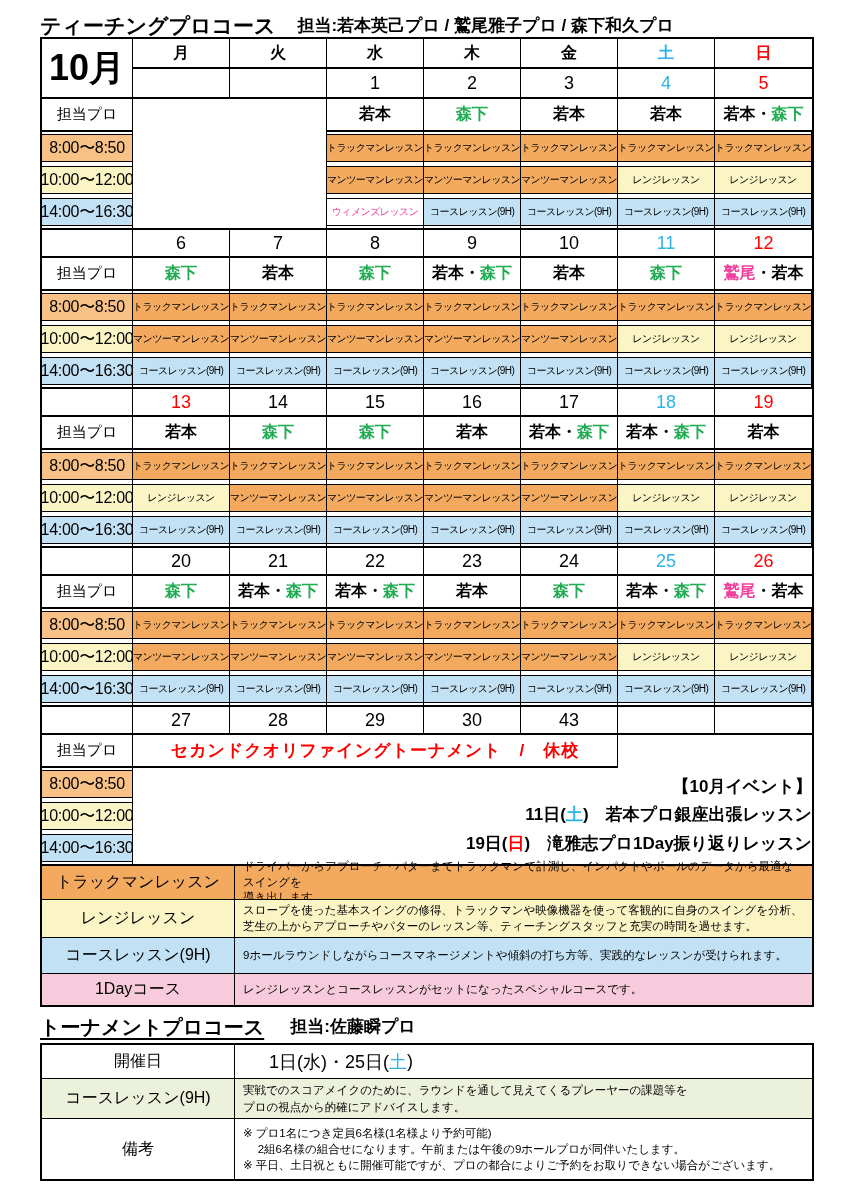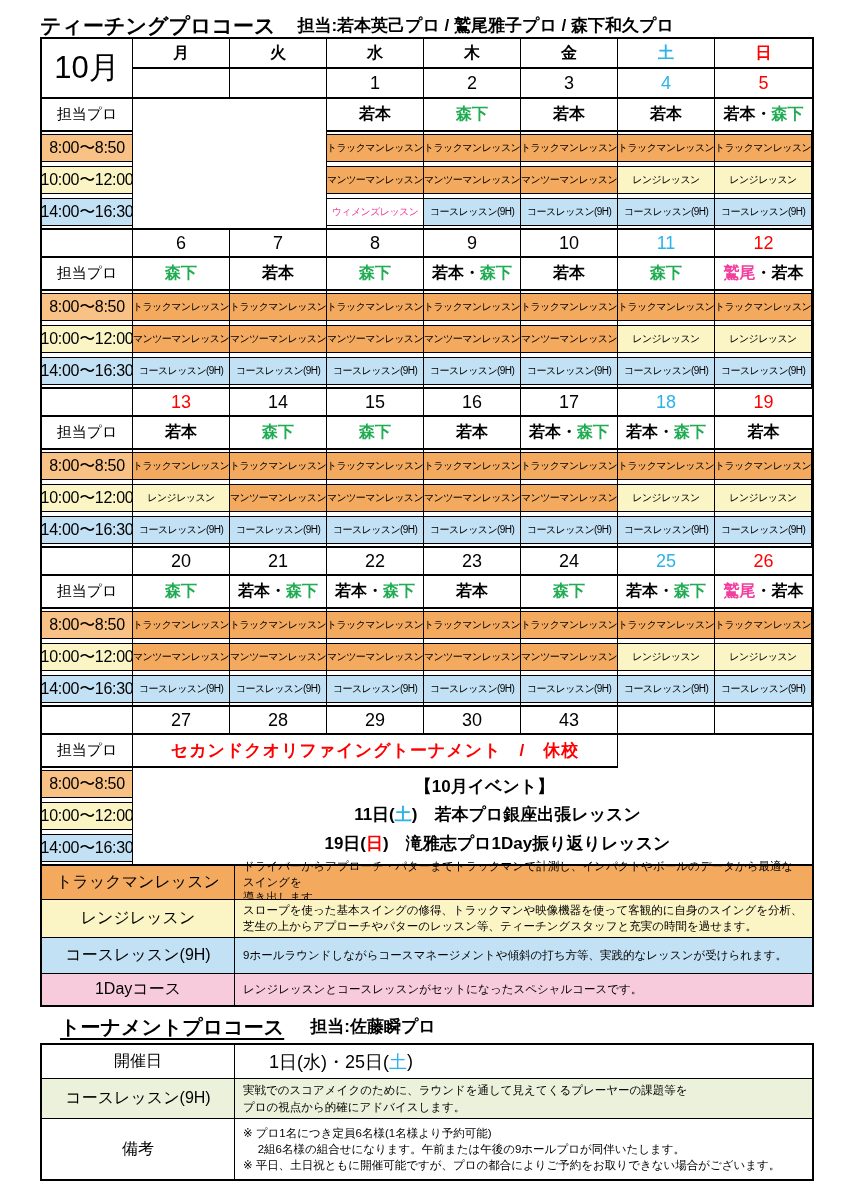--- a/index.html
+++ b/index.html
@@ -17,49 +17,49 @@
   .sub{font-size:17px;font-weight:600;line-height:1.2;padding-bottom:1px}
   
   #calendar{margin-left:40px;width:774px;border:2px solid #000}
   .wk{display:grid;grid-template-columns:91px repeat(7,97px)}
   .c{border-right:1px solid #000;border-bottom:1px solid #000;background:#fff;
      display:flex;align-items:center;justify-content:center;font-size:15px;overflow:hidden}
   .bb2{border-bottom-width:2px}
   .bt2{border-top:2px solid #000}
   .nr{border-right:none}
   .c.nb{border-bottom:none}
-  .month{font-size:31px;font-weight:400}
+  .month{font-size:36px;font-weight:700}
   .day{font-size:16px;font-weight:600}
   .date{font-size:18px}
   .lab{font-size:15px}
   .pro{font-size:16px;font-weight:600;white-space:nowrap}
   .notice{font-size:17px;font-weight:600;color:var(--notice-red);letter-spacing:1px;white-space:nowrap}
   .s{border-right:1px solid #000;background:#fff;padding:2px 0;display:flex}
   .s .fill{flex:1;display:flex;align-items:center;justify-content:center;
            border-top:1px solid #000;border-bottom:1px solid #000;
            font-size:10px;letter-spacing:-0.6px;white-space:nowrap;overflow:hidden}
   .s.tl .fill{font-size:16px;letter-spacing:-0.3px}
   .open{background:#fff;border:none}
-  .event{display:block;padding:5px 0 3px 24px;text-align:center}
+  .event{display:block;padding:5px 0 3px 24px;text-align:right}
   .ev-h{font-size:17px;font-weight:600;line-height:27px}
   .ev-i{font-size:17px;font-weight:600;line-height:29px;padding-left:26px}
   .bg-orange{background:var(--orange)} .bg-orange-light{background:var(--orange-light)}
   .bg-yellow{background:var(--yellow)} .bg-blue{background:var(--blue)}
   .bg-white{background:#fff} .bg-pink{background:var(--pink-bg)} .bg-green{background:var(--green-bg)}
   .t-green{color:var(--green-text)} .t-pink{color:var(--pink-text)}
   .t-sat{color:var(--sat)} .t-sun{color:var(--sun)}
   
   .lg{margin:-2px 0 0 40px;width:774px;border:2px solid #000;display:grid;
       grid-template-columns:193px 577px;grid-template-rows:34px 38px 36px 31px}
   .lg>div{display:flex;align-items:center;border-bottom:1px solid #000}
   .lg>div:nth-child(odd){border-right:1px solid #000;justify-content:center;font-size:16px}
   .lg>div:nth-child(7),.lg>div:nth-child(8){border-bottom:none}
   .lg .dsc{font-size:11.5px;line-height:1.35;padding:2px 8px;white-space:pre-line}
   
-  .hdr2{padding:9px 0 5px 60px;display:flex;align-items:flex-end;gap:26px}
+  .hdr2{padding:9px 0 5px 40px;display:flex;align-items:flex-end;gap:26px}
   .ttl2{font-size:20px;font-weight:700;text-decoration:underline;
         text-decoration-thickness:2px;text-underline-offset:4px;line-height:1.1}
   .tt{margin-left:40px;width:774px;border:2px solid #000;display:grid;
       grid-template-columns:193px 577px;grid-template-rows:34px 40px 60px}
   .tt>div{display:flex;align-items:center;border-bottom:1px solid #000}
   .tt>div:nth-child(odd){border-right:1px solid #000;justify-content:center;font-size:16px}
   .tt>div:nth-child(5),.tt>div:nth-child(6){border-bottom:none}
   .tt .sm{font-size:14.5px}
   .tt .val{font-size:18px;padding-left:34px}
   .tt .dsc{font-size:11.5px;line-height:1.4;padding:2px 8px;white-space:pre-line}

